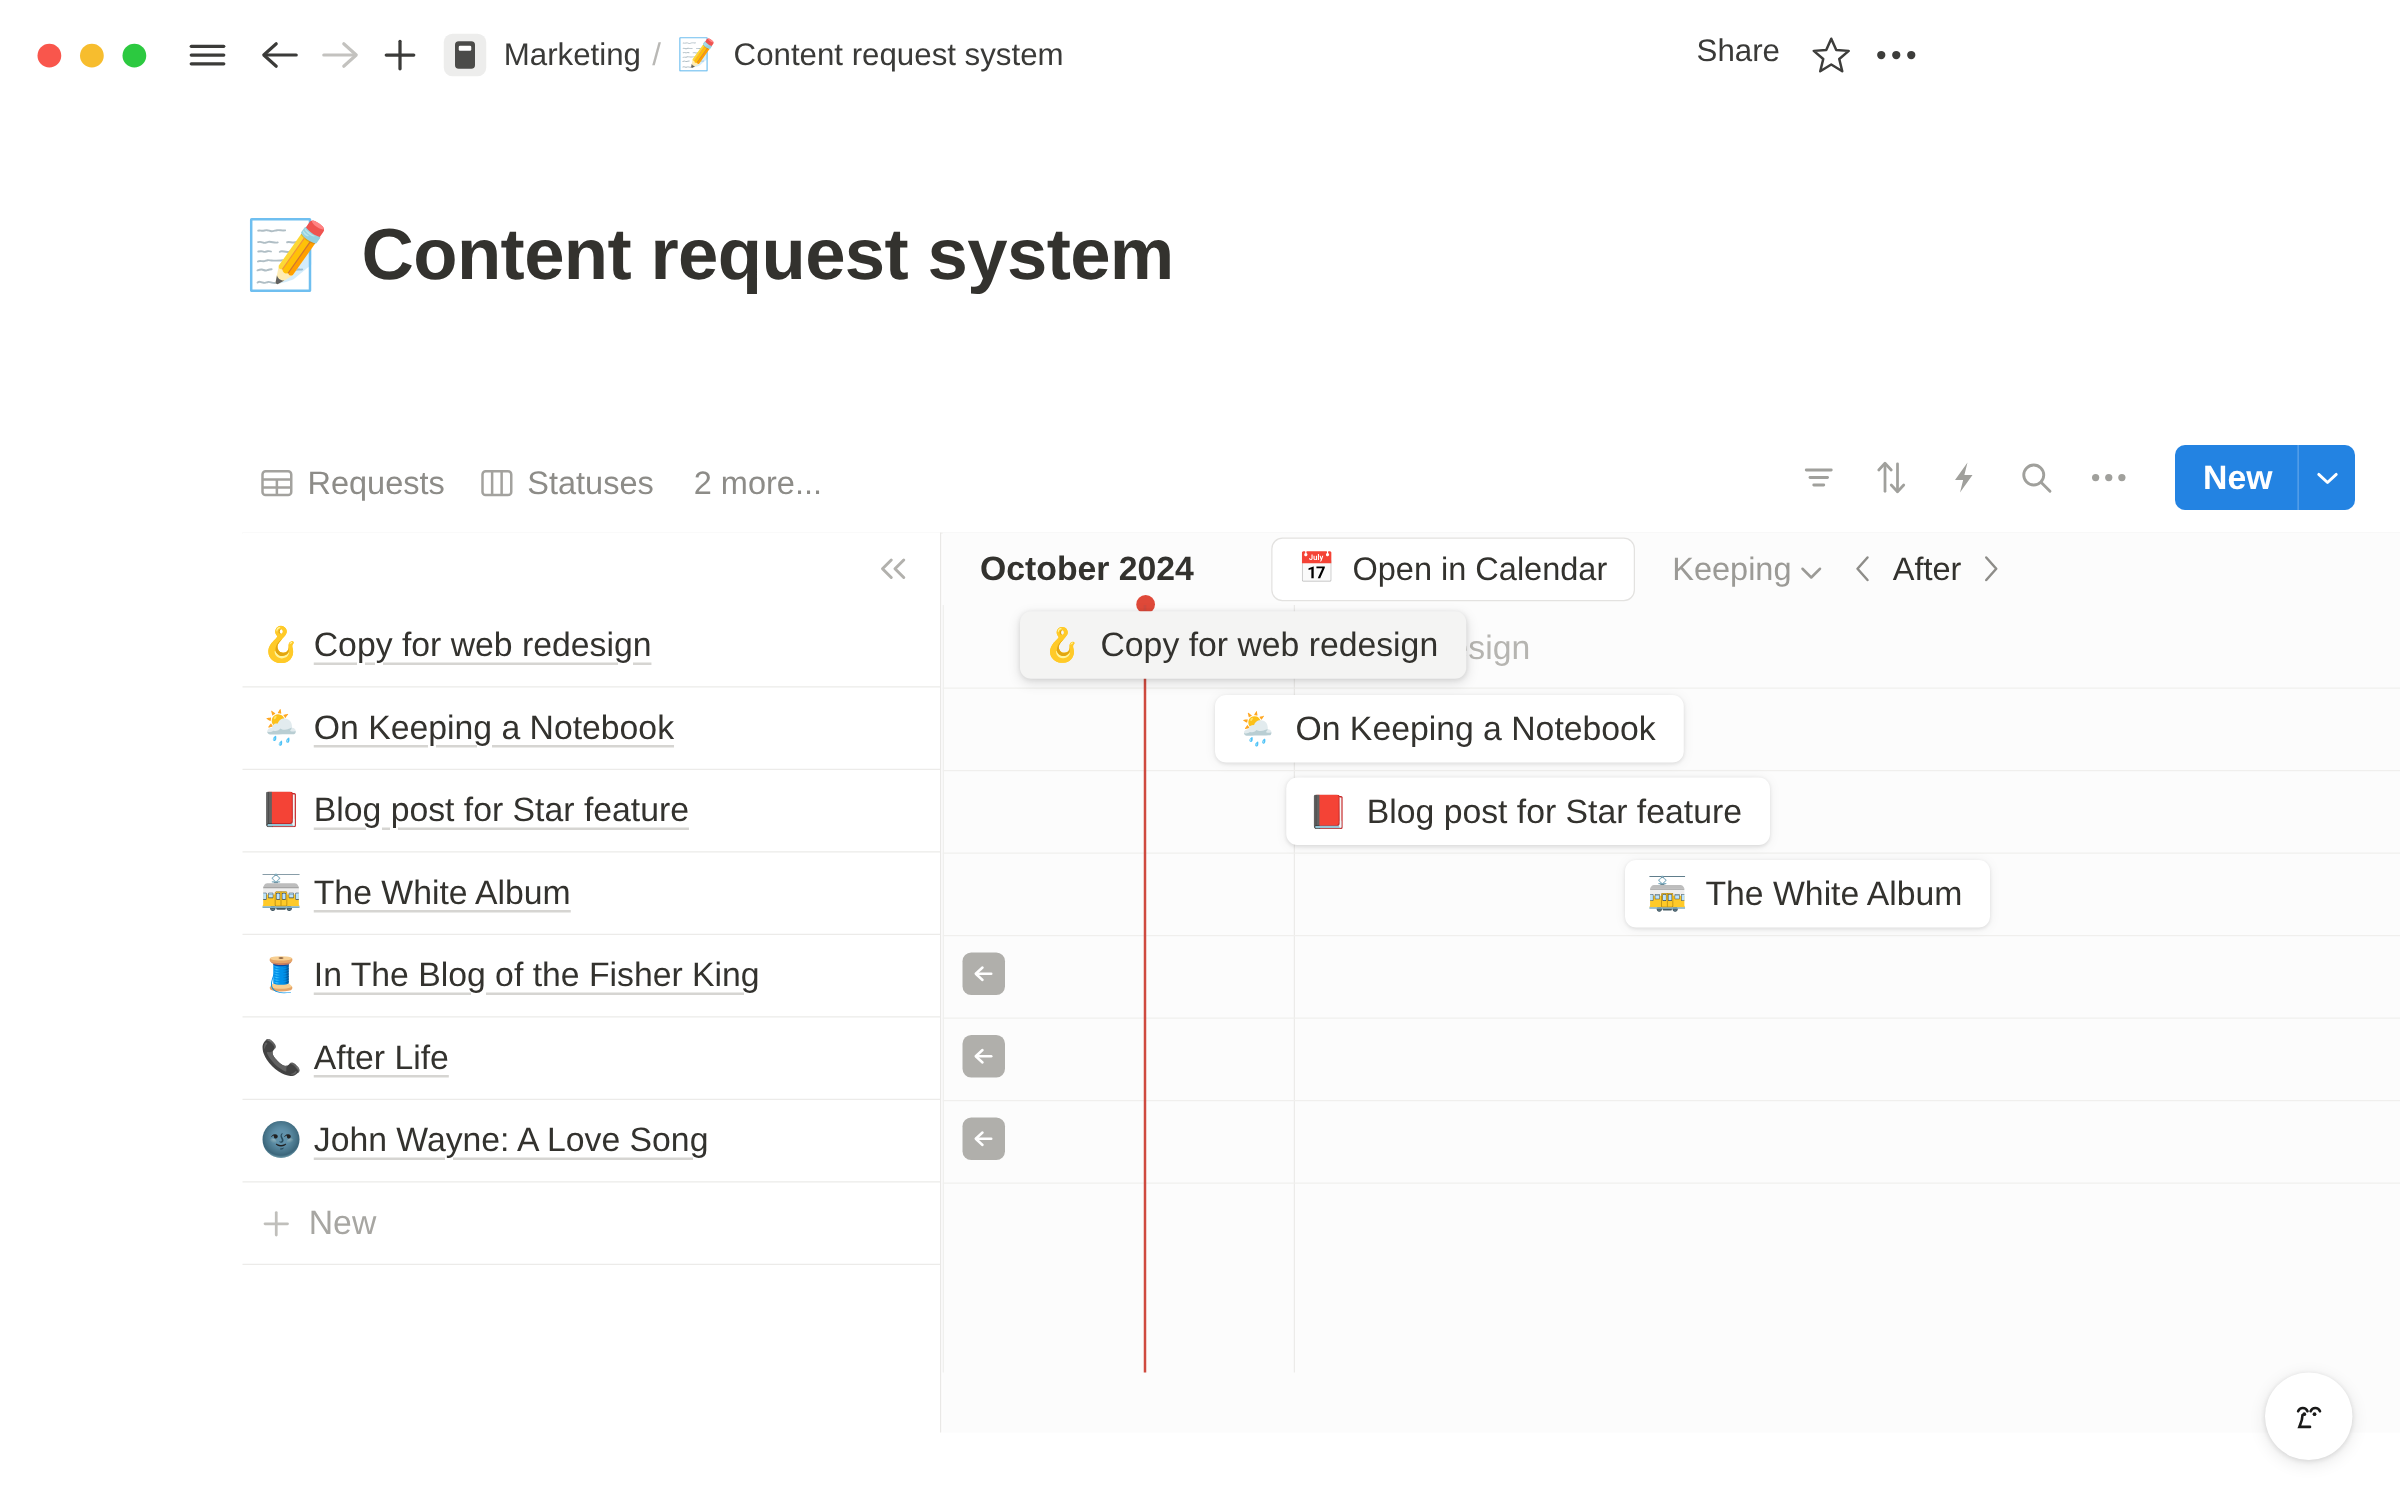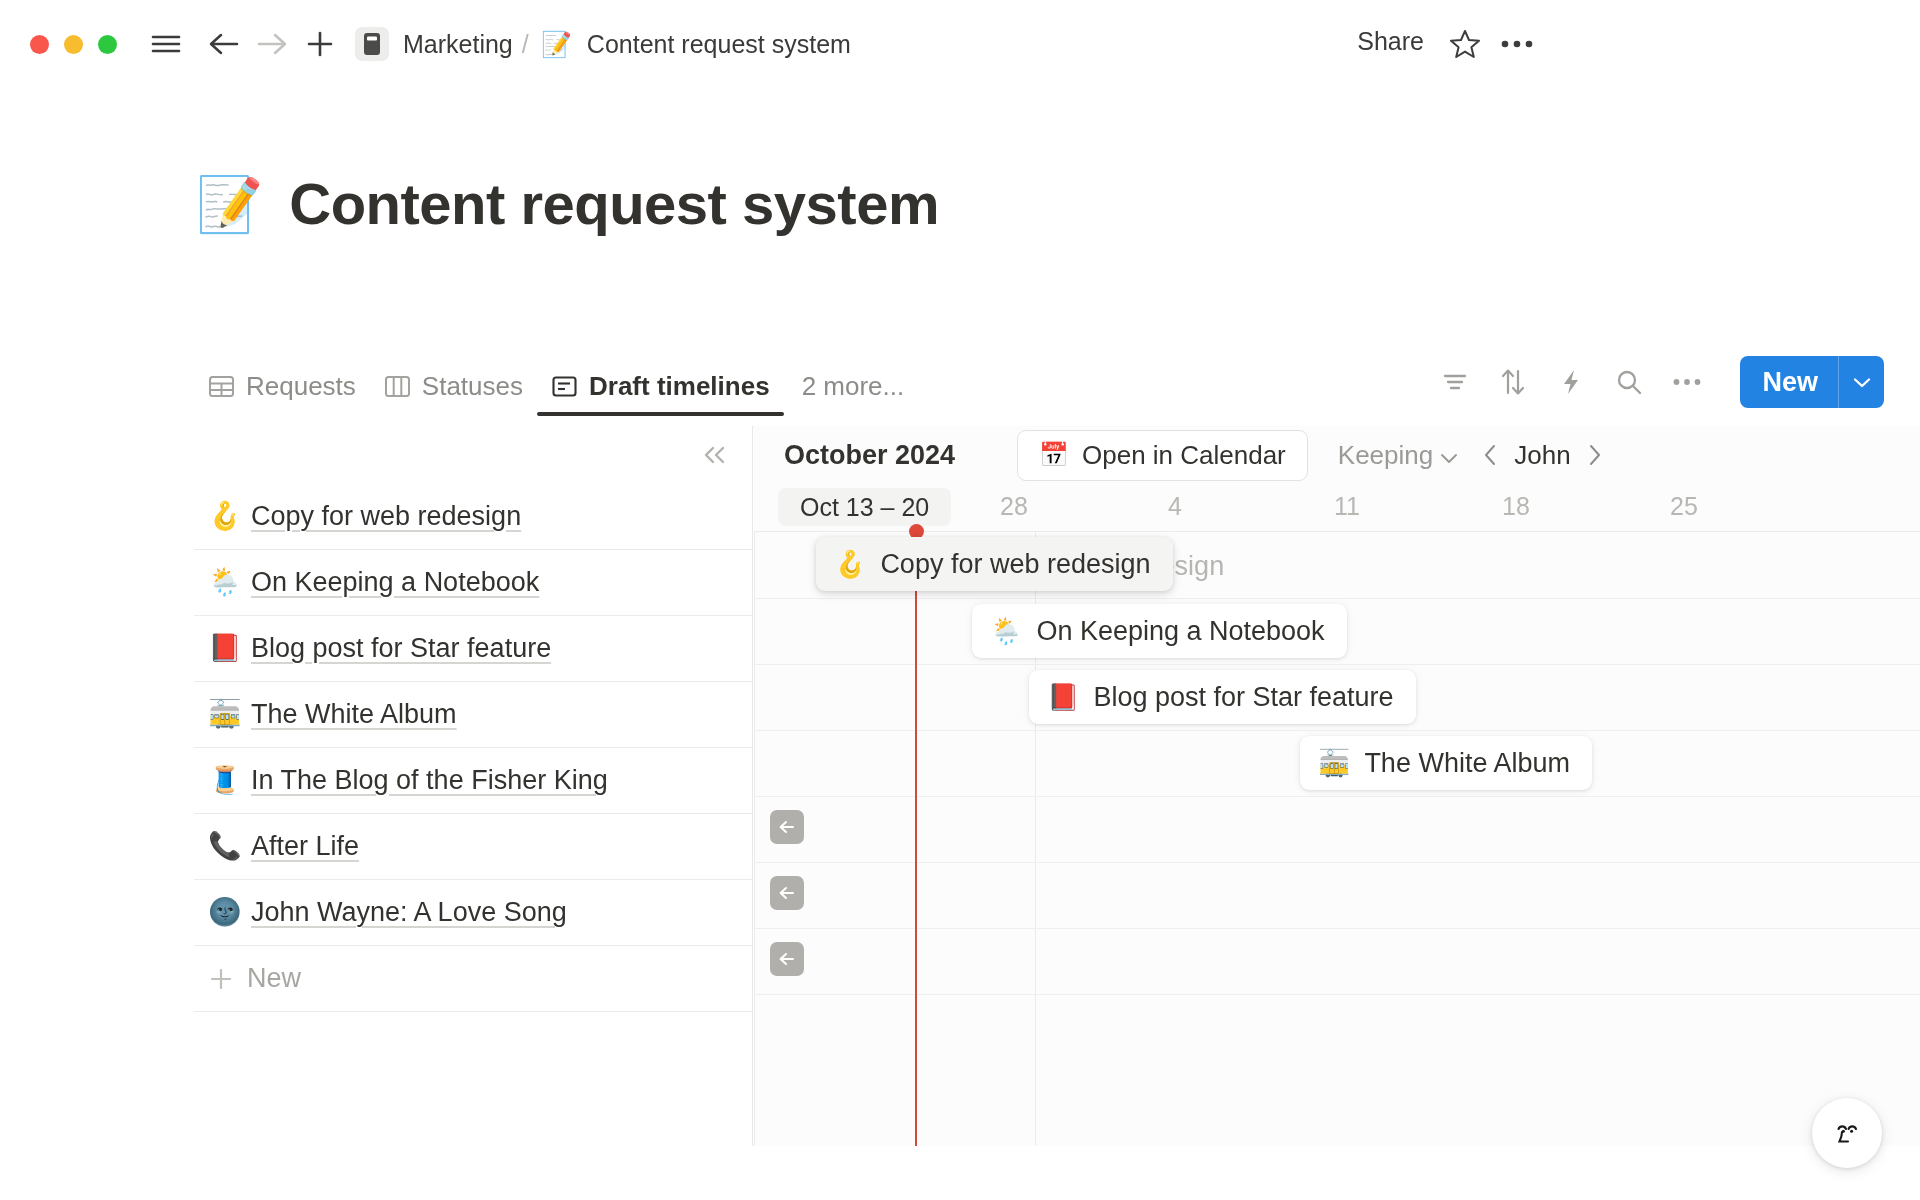--- a/index.html
+++ b/index.html
@@ -530,32 +530,20 @@
                 <g fill="none" stroke="currentColor" stroke-width="2">
                   <rect x="2" y="4" width="23" height="19" rx="2.5"></rect>
                   <line x1="9.7" y1="4" x2="9.7" y2="23"></line>
                   <line x1="17.3" y1="4" x2="17.3" y2="23"></line>
                 </g>
               </svg>
           </span>
           <span>Statuses</span>
         </div>
 
-        <div class="tab active">
-          <span class="tab-icon">
-            <svg width="27" height="27" viewBox="0 0 27 27">
-                <g fill="none" stroke="currentColor" stroke-width="2.1">
-                  <rect x="2.5" y="4.5" width="22" height="18" rx="2.5"></rect>
-                  <line x1="7" y1="10.5" x2="19" y2="10.5"></line>
-                  <line x1="7" y1="16" x2="14" y2="16"></line>
-                </g>
-              </svg>
-          </span>
-          <span>Draft timelines</span>
-        </div>
 
         <div class="tab-more">2 more...</div>
       </div>
 
       <div class="tabs-right">
         <span class="tool-icon">
           <svg width="28" height="28" viewBox="0 0 28 28">
               <g stroke="currentColor" stroke-width="2.3" stroke-linecap="round">
                 <line x1="4" y1="8" x2="24" y2="8"></line>
                 <line x1="7" y1="14" x2="21" y2="14"></line>
@@ -682,36 +670,28 @@
                   <polyline points="2,3 9,10 16,3" fill="none" stroke="currentColor" stroke-width="2" stroke-linecap="round" stroke-linejoin="round"></polyline>
                 </svg>
             </span>
           </span>
 
           <span class="nav-prev">
             <svg width="16" height="24" viewBox="0 0 16 24">
                 <polyline points="11,3 3,12 11,21" fill="none" stroke="currentColor" stroke-width="2" stroke-linecap="round" stroke-linejoin="round"></polyline>
               </svg>
           </span>
-          <span class="today-lbl">John</span>
+          <span class="today-lbl">After</span>
           <span class="nav-next">
             <svg width="16" height="24" viewBox="0 0 16 24">
                 <polyline points="5,3 13,12 5,21" fill="none" stroke="currentColor" stroke-width="2" stroke-linecap="round" stroke-linejoin="round"></polyline>
               </svg>
           </span>
         </div>
 
-        <div class="tl-scale">
-          <span class="scale-pill">Oct 13 – 20</span>
-          <span class="scale-tick" style="left:246px;">28</span>
-          <span class="scale-tick" style="left:414px;">4</span>
-          <span class="scale-tick" style="left:580px;">11</span>
-          <span class="scale-tick" style="left:748px;">18</span>
-          <span class="scale-tick" style="left:916px;">25</span>
-        </div>
 
         <div class="tl-body">
 
           <div class="tl-vline" style="left:0px;"></div>
           <div class="tl-vline" style="left:281px;"></div>
 
           <div class="tl-rowline" style="top:66px;"></div>
           <div class="tl-rowline" style="top:132px;"></div>
           <div class="tl-rowline" style="top:198px;"></div>
           <div class="tl-rowline" style="top:264px;"></div>

